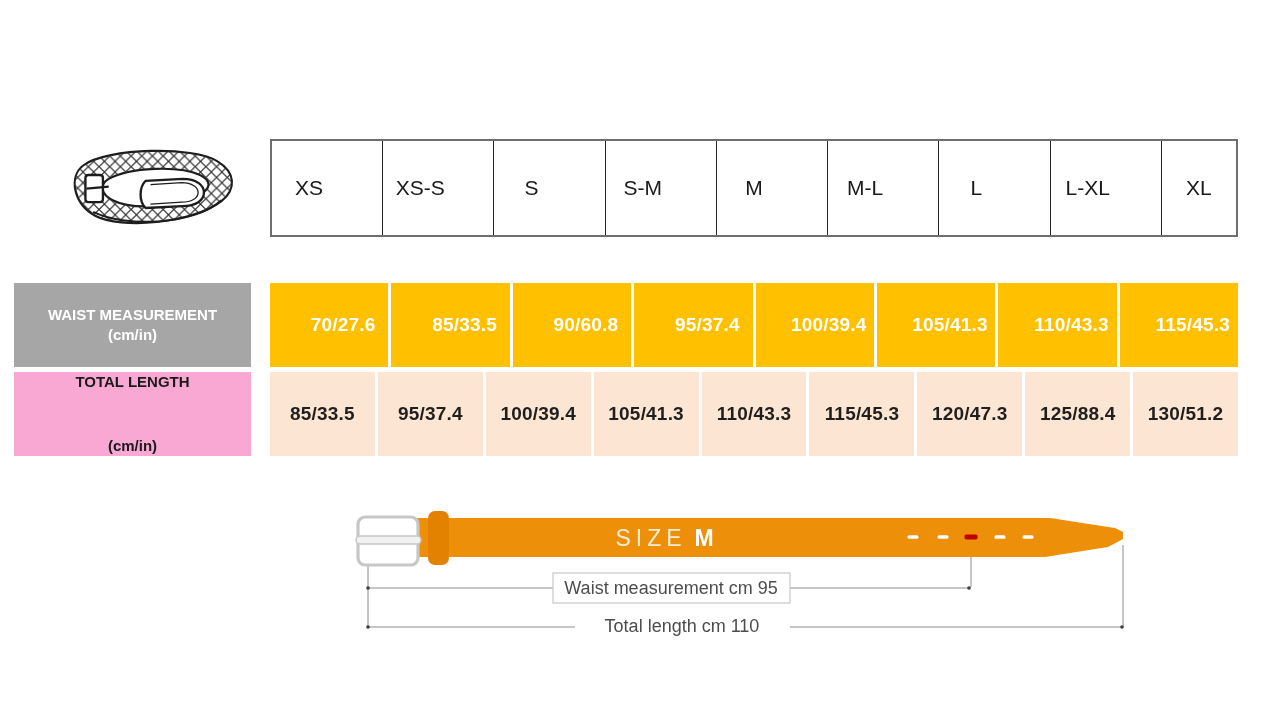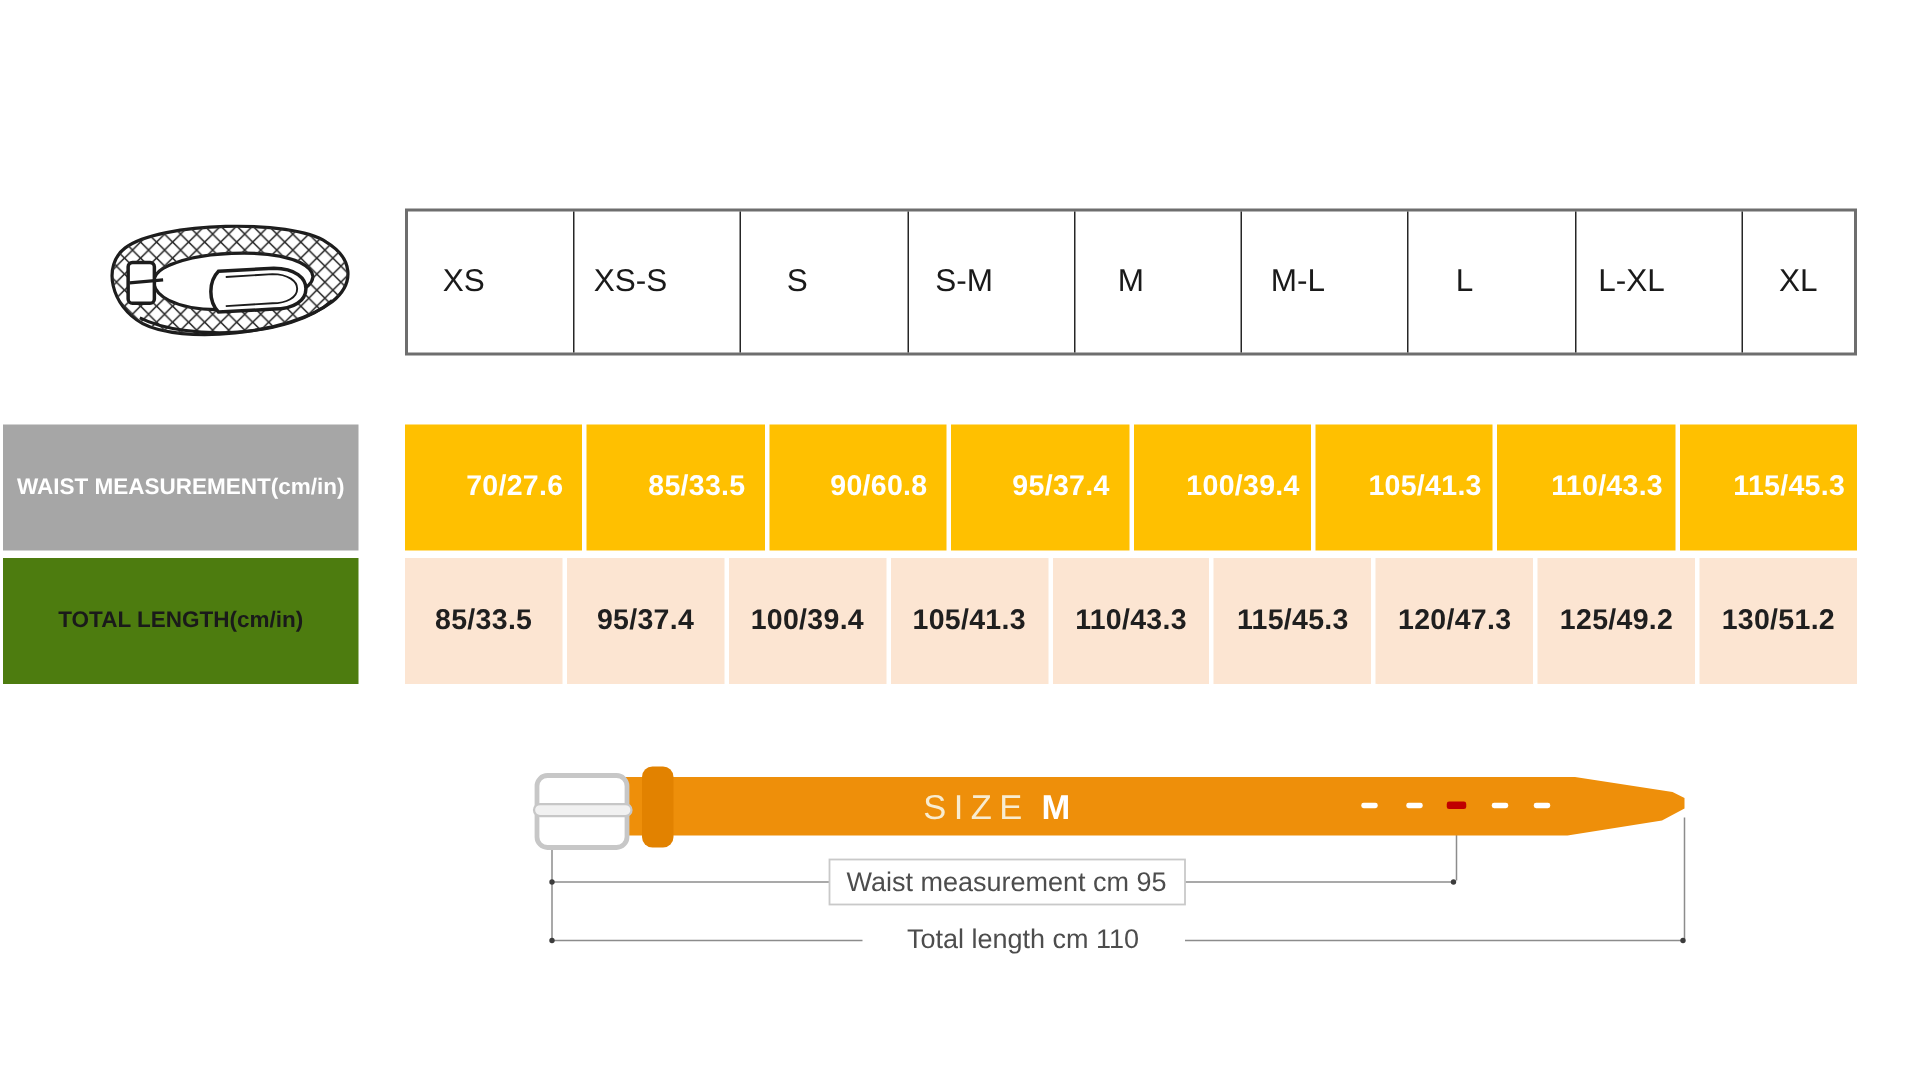--- a/index.html
+++ b/index.html
@@ -23,26 +23,26 @@
   #waist-row{top:283px;}
   #length-row{top:372px;}
   .vcell{
     flex:1;display:flex;align-items:center;justify-content:center;
     font-weight:bold;font-size:19px;letter-spacing:.2px;
   }
   .vcell.waist{background:#FFC000;color:#ffffff;padding-left:28px;}
   .vcell.length{background:#FCE5D2;color:#1f1f1f;}
   
   .row-label{
-    left:2px;width:237px;height:84px;
-    display:flex;flex-direction:row;align-items:center;justify-content:center;
+    left:14px;width:237px;height:84px;
+    display:flex;flex-direction:column;align-items:center;justify-content:center;
     font-weight:bold;font-size:15px;line-height:1.35;text-align:center;
   }
   #waist-label{top:283px;background:#A6A6A6;color:#ffffff;}
-  #length-label{top:372px;background:#4d7c0f;color:#1a1a1a;}
+  #length-label{top:372px;background:#f9a8d4;color:#1a1a1a;justify-content:space-between;}
   
   #belt-icon{left:56px;top:140px;}
   
   #belt-diagram{left:345px;top:495px;}
   .dim-text{font-size:18px;fill:#4d4d4d;}
   .size-label{font-size:23px;fill:#F8ECD0;letter-spacing:5px;}
   .size-value{font-size:23px;fill:#ffffff;font-weight:bold;}
 </style>
 </head>
 <body>
@@ -98,21 +98,21 @@
   <span>(cm/in)</span>
 </div>
 <div class="abs value-row" id="length-row">
     <div class="vcell length">85/33.5</div>
     <div class="vcell length">95/37.4</div>
     <div class="vcell length">100/39.4</div>
     <div class="vcell length">105/41.3</div>
     <div class="vcell length">110/43.3</div>
     <div class="vcell length">115/45.3</div>
     <div class="vcell length">120/47.3</div>
-    <div class="vcell length">125/49.2</div>
+    <div class="vcell length">125/88.4</div>
     <div class="vcell length">130/51.2</div>
   </div>
 
 <div class="abs" id="belt-diagram">
   <svg width="800" height="160" viewBox="0 0 800 160">
 
     <g stroke="#8c8c8c" stroke-width="1">
       <line x1="23" y1="70" x2="23" y2="133"></line>
       <line x1="626" y1="45" x2="626" y2="92"></line>
       <line x1="778" y1="50" x2="778" y2="131"></line>

